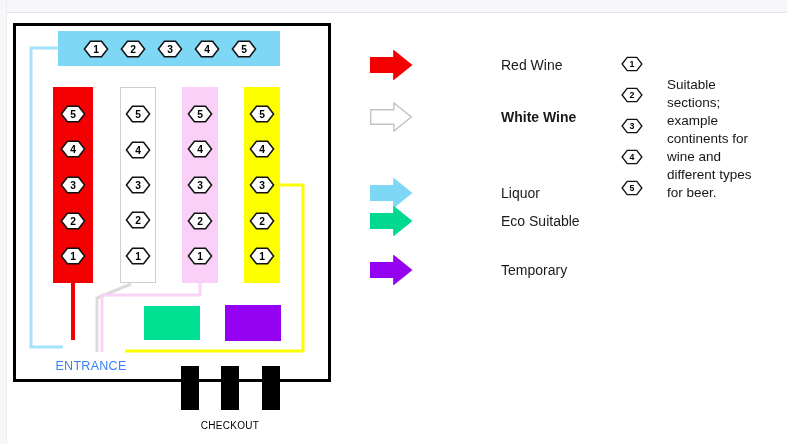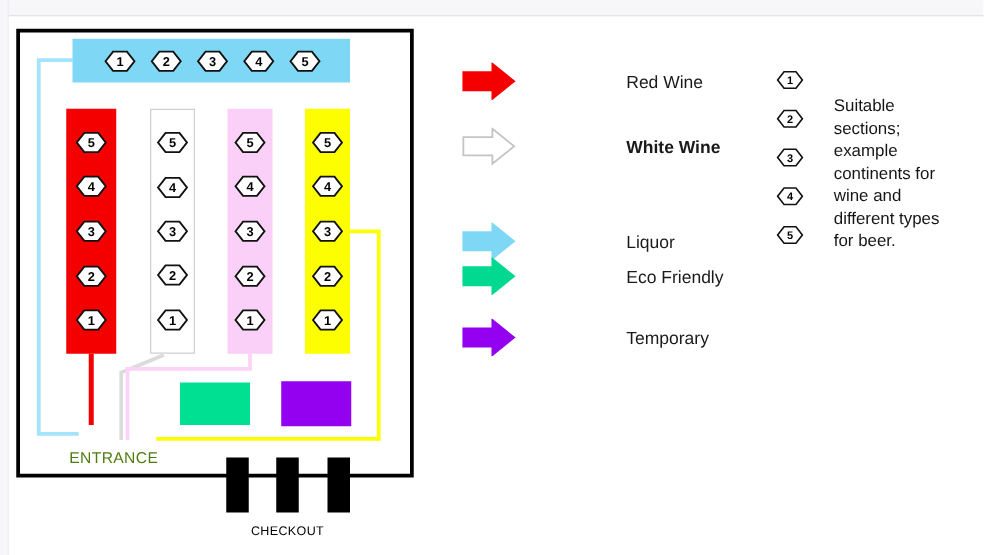--- a/index.html
+++ b/index.html
@@ -25,21 +25,21 @@
   .aisle.red   { left:37px; width:40px; }
   .aisle.white { left:104px; }
   .aisle.pink  { left:166px; }
   .aisle.yellow{ left:228px; }
   .hex { width:26px; height:18px; display:block; }
   .hex.small { width:22px; height:16px; }
   .area-rect { position:absolute; }
   .area-rect.eco  { left:128px; top:280px; width:56px; height:34px; }
   .area-rect.temp { left:209px; top:279px; width:56px; height:36px; }
   .entrance-label { position:absolute; left:25px; top:333px; width:100px;
-                    text-align:center; font-size:12.5px; letter-spacing:.3px; color:#4d7c0f; }
+                    text-align:center; font-size:12.5px; letter-spacing:.3px; color:#3b82f6; }
 
   
   .counter { position:absolute; top:366px; width:18px; height:44px; background:#000; }
   .counter.c1 { left:181px; } .counter.c2 { left:221px; } .counter.c3 { left:262px; }
   .checkout-label { position:absolute; left:155px; top:420px; width:150px;
                     text-align:center; font-size:10px; letter-spacing:.3px; color:#000; }
 
   
   .legend { position:absolute; left:369px; top:0; width:250px; height:444px; }
   .legend-row { position:absolute; left:0; height:30px; display:flex; align-items:center;gap:48px; }
@@ -212,21 +212,21 @@
     <div class="legend-row">
       <svg class="legend-arrow" viewBox="0 0 44 31">
           <polygon points="1,8 25,8 25,1 43,15.5 25,30 25,23 1,23" stroke-width="1.5" fill="#7ed8f5" stroke="#7ed8f5"></polygon>
         </svg>
       <span class="legend-label">Liquor</span>
     </div>
     <div class="legend-row">
       <svg class="legend-arrow" viewBox="0 0 44 31">
           <polygon points="1,8 25,8 25,1 43,15.5 25,30 25,23 1,23" stroke-width="1.5" fill="#00d98f" stroke="#00d98f"></polygon>
         </svg>
-      <span class="legend-label">Eco Friendly</span>
+      <span class="legend-label">Eco Suitable</span>
     </div>
     <div class="legend-row">
       <svg class="legend-arrow" viewBox="0 0 44 31">
           <polygon points="1,8 25,8 25,1 43,15.5 25,30 25,23 1,23" stroke-width="1.5" fill="#9400f0" stroke="#9400f0"></polygon>
         </svg>
       <span class="legend-label">Temporary</span>
     </div>
   </div>
 
   <div class="notes-hexes">

